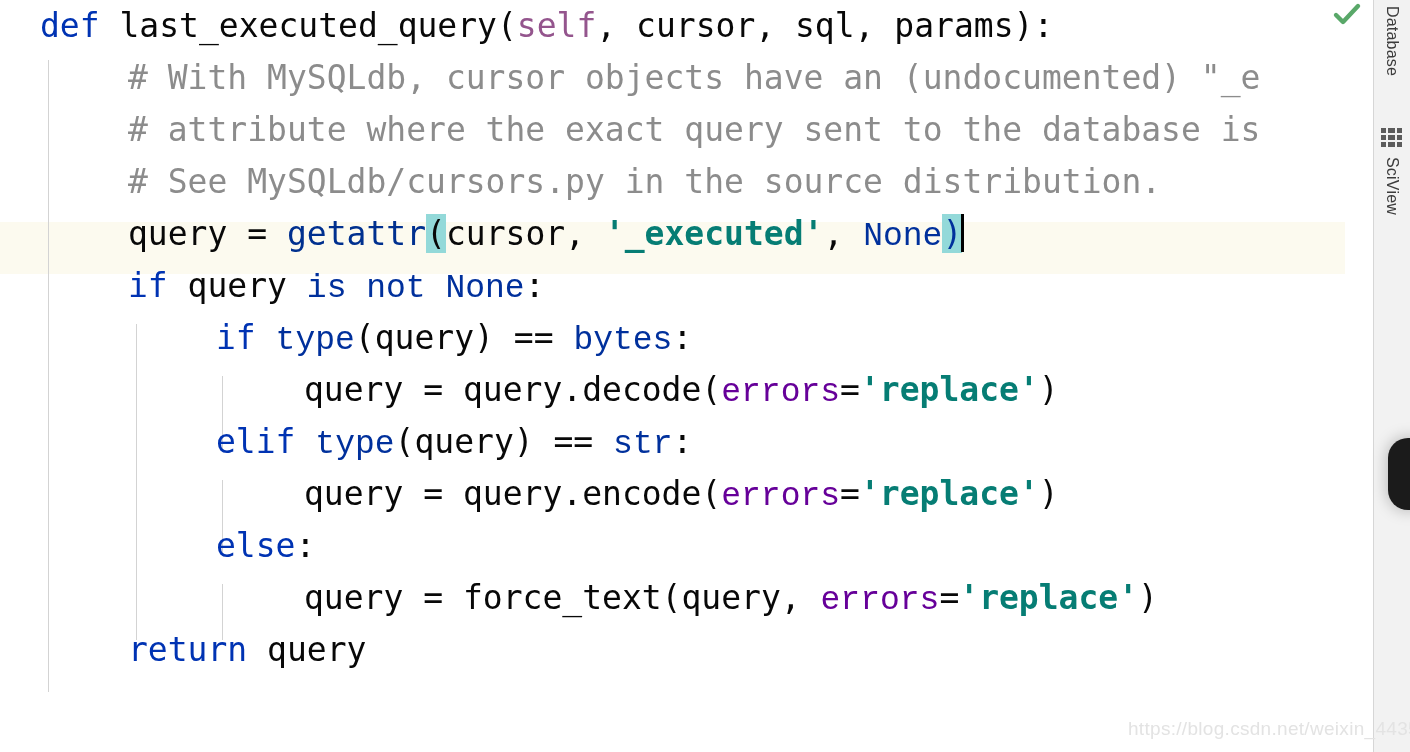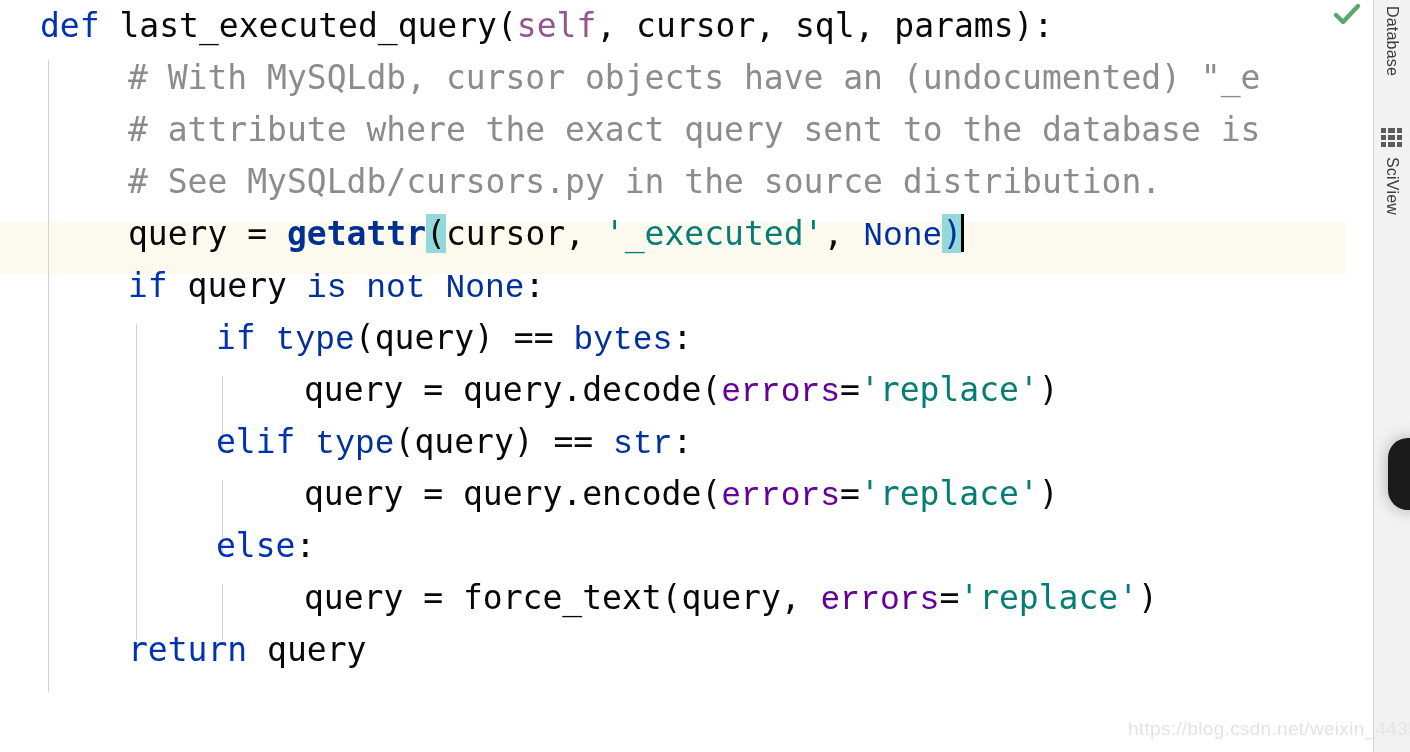--- a/index.html
+++ b/index.html
@@ -75,22 +75,22 @@
     height: 52px;
     white-space: pre;
   }
 
   
   .kw       { color: #0033b3; }
   .kw-dark  { color: #00309c; font-family: Liberation Mono, monospace; }
   .plain    { color: #080808; }
   .comment  { color: #8c8c8c; }
   .self     { color: #94558d; }
-  .func     { color: #00308f; font-weight: bold; }
-  .str      { color: #067d74; font-weight: normal; }
+  .func     { color: #00308f; }
+  .str      { color: #067d74; font-weight: bold; }
   .named-arg{ color: #660099; font-family: Liberation Mono, monospace; }
   .brace-hl {
     background: #93d9d9;
     color: #00309c;
   }
   .brace-hl-plain {
     background: #93d9d9;
     color: #080808;
   }
 

